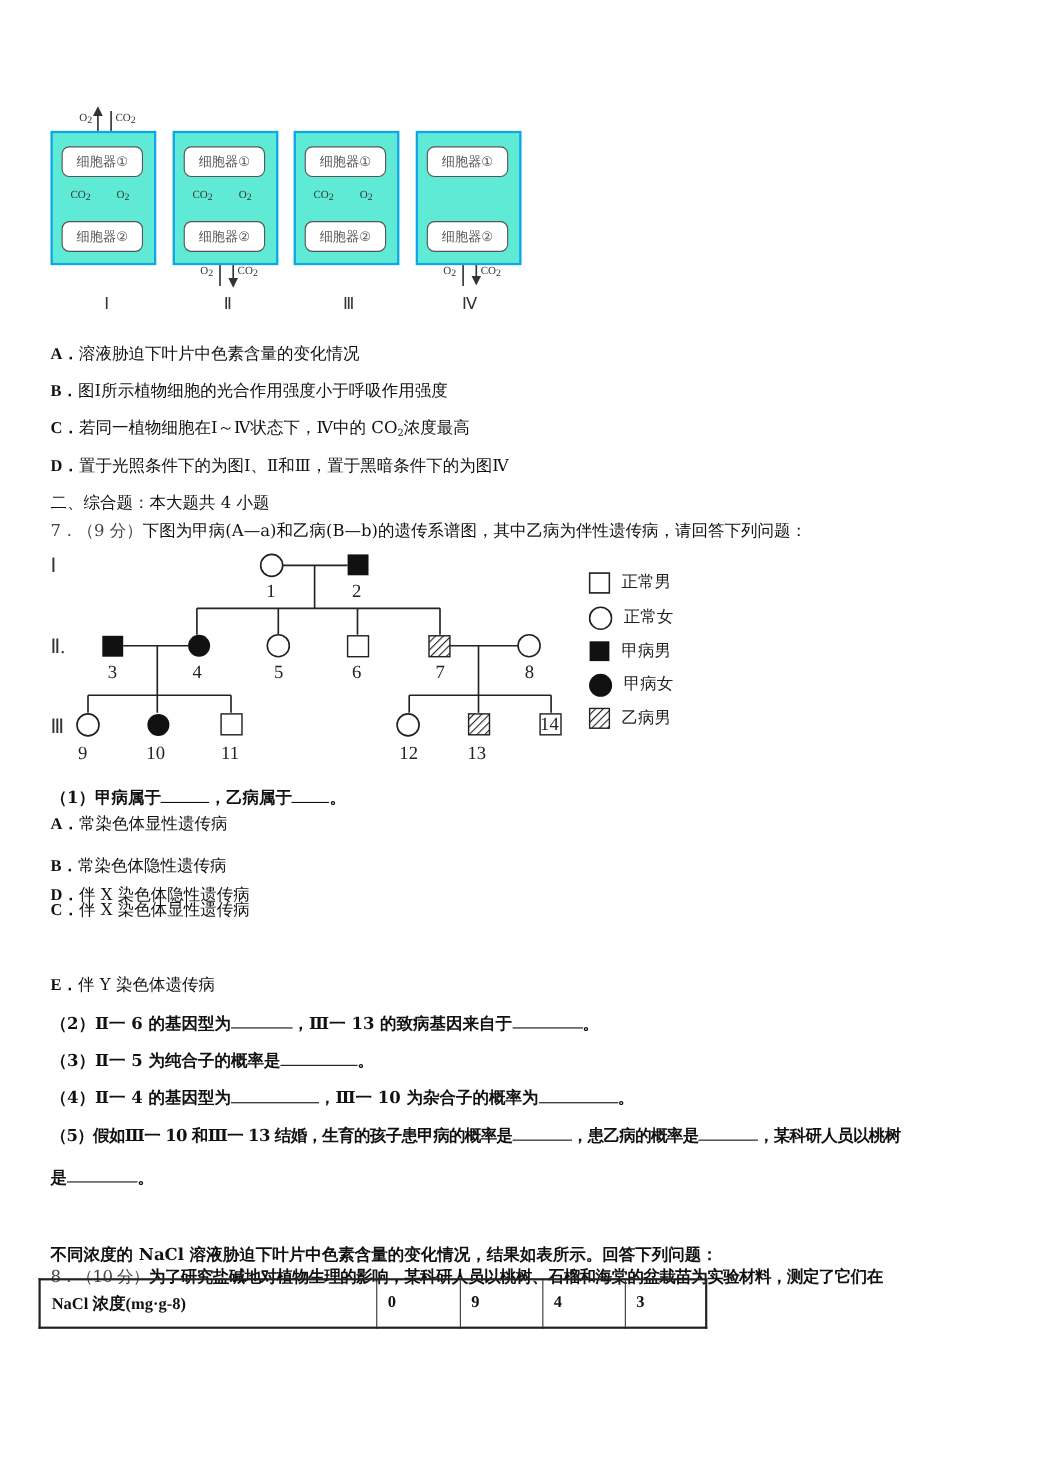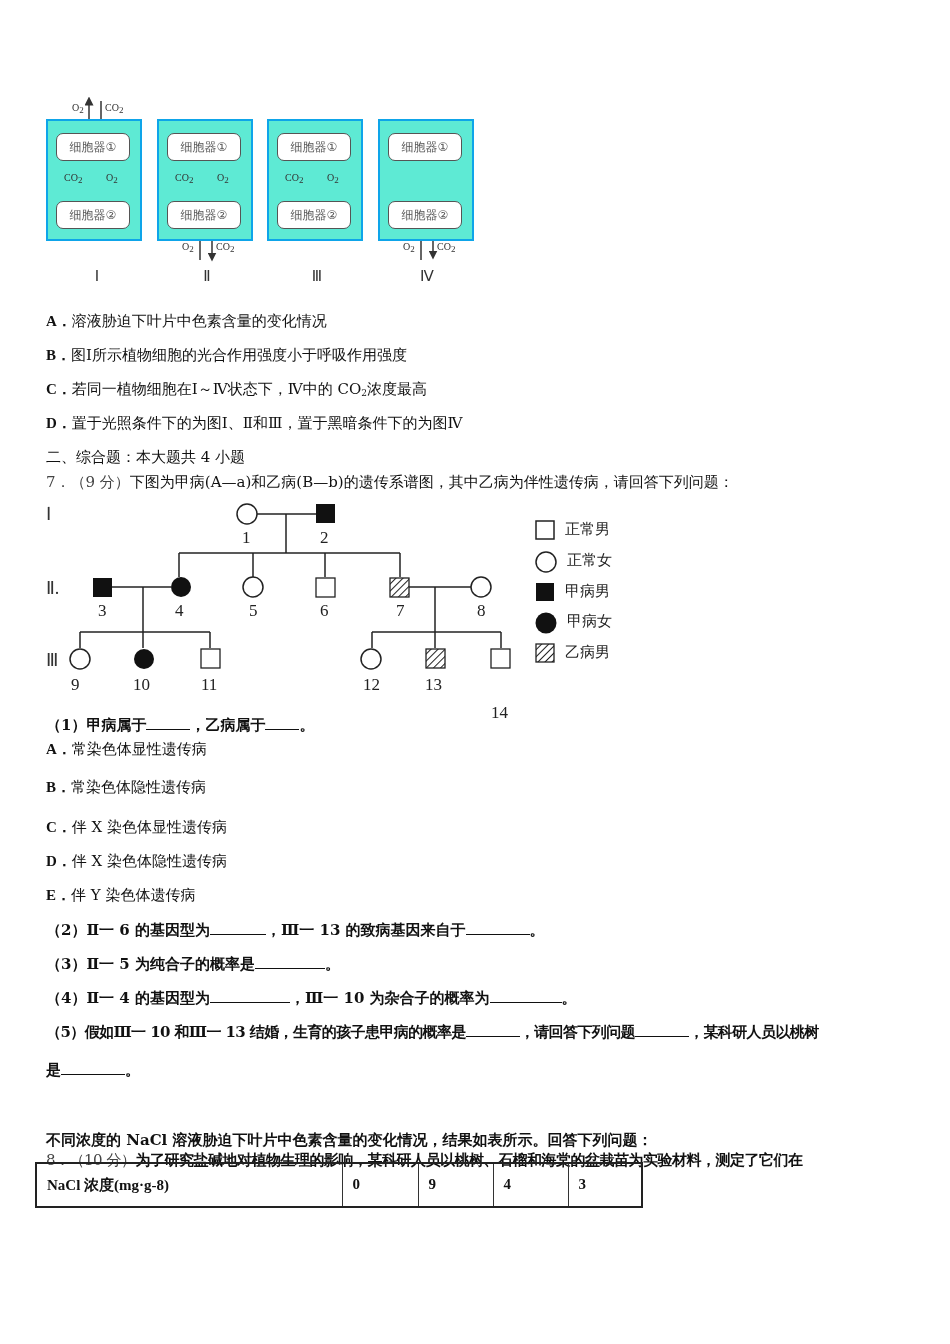--- a/index.html
+++ b/index.html
@@ -195,21 +195,21 @@
   <span class="ped-label" style="left:175px;top:601px">4</span>
   <span class="ped-label" style="left:249px;top:601px">5</span>
   <span class="ped-label" style="left:320px;top:601px">6</span>
   <span class="ped-label" style="left:396px;top:601px">7</span>
   <span class="ped-label" style="left:477px;top:601px">8</span>
   <span class="ped-label" style="left:71px;top:675px">9</span>
   <span class="ped-label" style="left:133px;top:675px">10</span>
   <span class="ped-label" style="left:201px;top:675px">11</span>
   <span class="ped-label" style="left:363px;top:675px">12</span>
   <span class="ped-label" style="left:425px;top:675px">13</span>
-  <span class="ped-label" style="left:491px;top:703px">14</span>
+  <span class="ped-label" style="left:491px;top:649px">14</span>
 
   <div class="legend-item" style="top:520px">
     <svg width="20" height="20">
         <rect x="1" y="1" width="18" height="18" fill="#fff" stroke="#222" stroke-width="1.5"></rect>
       </svg>
     <span class="legend-text">正常男</span>
   </div>
   <div class="legend-item" style="top:551px">
     <svg width="22" height="22">
         <circle cx="11" cy="11" r="10" fill="#fff" stroke="#222" stroke-width="1.5"></circle>
@@ -247,38 +247,38 @@
 </div>
 <div class="line" style="top:739px">
   <span class="opt-letter">A．</span><span>常染色体显性遗传病</span>
 </div>
 <div class="line" style="top:777px">
   <span class="opt-letter">B．</span><span>常染色体隐性遗传病</span>
 </div>
 <div class="line" style="top:817px">
   <span class="opt-letter">C．</span><span>伴 X 染色体显性遗传病</span>
 </div>
-<div class="line" style="top:851px">
+<div class="line" style="top:803px">
   <span class="opt-letter">D．</span><span>伴 X 染色体隐性遗传病</span>
 </div>
 <div class="line" style="top:885px">
   <span class="opt-letter">E．</span><span>伴 Y 染色体遗传病</span>
 </div>
 
 <div class="line bold" style="top:920px">
   <span>（2）Ⅱ一 6 的基因型为</span><span class="blank" style="width:56px"></span><span>，Ⅲ一 13 的致病基因来自于</span><span class="blank" style="width:64px"></span><span>。</span>
 </div>
 <div class="line bold" style="top:954px">
   <span>（3）Ⅱ一 5 为纯合子的概率是</span><span class="blank" style="width:70px"></span><span>。</span>
 </div>
 <div class="line bold" style="top:988px">
   <span>（4）Ⅱ一 4 的基因型为</span><span class="blank" style="width:80px"></span><span>，Ⅲ一 10 为杂合子的概率为</span><span class="blank" style="width:72px"></span><span>。</span>
 </div>
 <div class="line bold" style="top:1022px;letter-spacing:-0.6px">
-  <span>（5）假如Ⅲ一 10 和Ⅲ一 13 结婚，生育的孩子患甲病的概率是</span><span class="blank" style="width:54px"></span><span>，请回答下列问题</span><span class="blank" style="width:54px"></span><span>，某科研人员以桃树</span>
+  <span>（5）假如Ⅲ一 10 和Ⅲ一 13 结婚，生育的孩子患甲病的概率是</span><span class="blank" style="width:54px"></span><span>，患乙病的概率是</span><span class="blank" style="width:54px"></span><span>，某科研人员以桃树</span>
 </div>
 <div class="line bold" style="top:1060px">
   <span>是</span><span class="blank" style="width:64px"></span><span>。</span>
 </div>
 
 <div class="line bold" style="top:1150px;letter-spacing:-0.5px">
   <span style="font-weight:normal;color:#444">8．（10 分）</span><span>为了研究盐碱地对植物生理的影响，某科研人员以桃树、石榴和海棠的盆栽苗为实验材料，测定了它们在</span>
 </div>
 <div class="line bold" style="top:1130px">不同浓度的 NaCl 溶液胁迫下叶片中色素含量的变化情况，结果如表所示。回答下列问题：</div>
 

